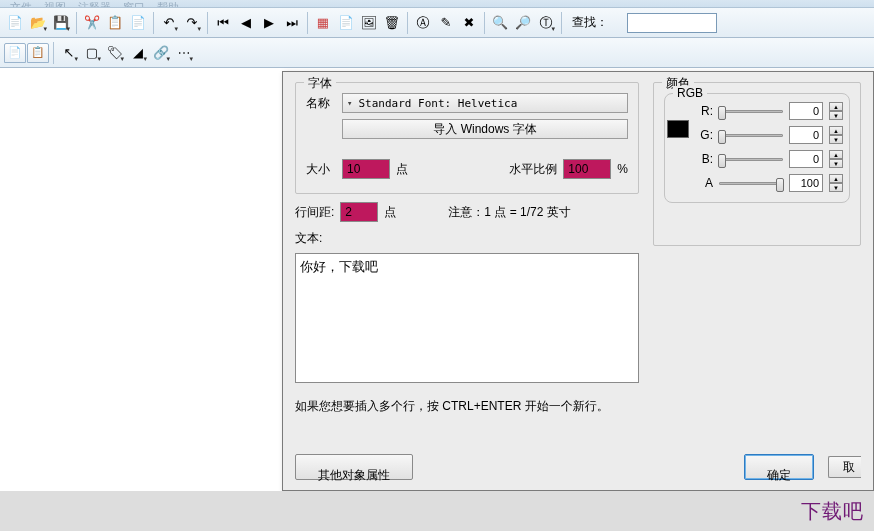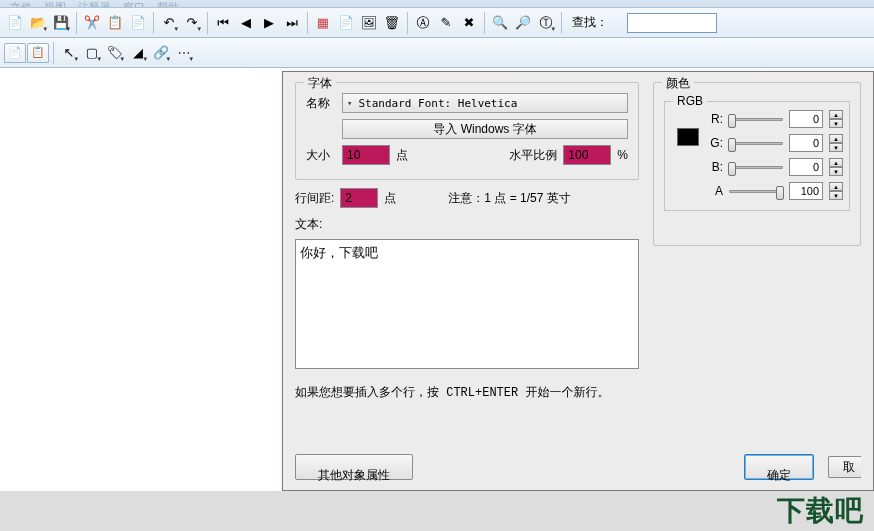--- a/index.html
+++ b/index.html
@@ -21,39 +21,39 @@
 .right-col { flex: 1; }
 .group { border: 1px solid #c3c3c3; border-radius: 2px; padding: 10px 10px 8px 10px; position: relative; margin-bottom: 8px; }
 .group-title { position: absolute; top: -8px; left: 8px; background: #ececec; padding: 0 4px; font-size: 12px; }
 .row { display: flex; align-items: center; margin-bottom: 6px; gap: 6px; }
 .lbl { font-size: 12px; min-width: 30px; }
 .font-combo { flex: 1; height: 20px; background: linear-gradient(#f7f7f7,#e3e3e3); border: 1px solid #9c9c9c; display: flex; align-items: center; padding: 0 4px; font-family: monospace; font-size: 11px; cursor: pointer; }
 .font-combo::before { content: "▾"; font-size: 9px; margin-right: 6px; color: #444; }
 .import-btn { width: 100%; height: 20px; background: linear-gradient(#f7f7f7,#e3e3e3); border: 1px solid #9c9c9c; font-size: 12px; cursor: pointer; }
 .num-input { width: 48px; height: 20px; border: 1px solid #8a8a8a; background: #be185d; padding: 0 4px; font-size: 12px; text-align: left; }
 .textarea { width: 100%; height: 130px; border: 1px solid #8a8a8a; background: #fff; padding: 4px; font-size: 13px; resize: none; font-family: SimSun, sans-serif; }
-.hint { font-size: 12px; color: #000; margin-top: 12px; font-family: Liberation Mono, monospace; }
+.hint { font-size: 12px; color: #000; margin-top: 12px; }
 .dialog-footer { position: absolute; bottom: 10px; left: 12px; right: 12px; display: flex; align-items: center; }
 .btn { height: 22px; padding: 12px 22px; background: linear-gradient(#f7f7f7,#e1e1e1); border: 1px solid #8a8a8a; border-radius: 2px; font-size: 12px; cursor: pointer; }
 .btn.primary { border: 1px solid #2e7bc2; box-shadow: 0 0 0 1px #6fb3e8 inset; }
 .spacer { flex: 1; }
 .color-preview { width: 22px; height: 18px; background: #000; border: 1px solid #666; display: inline-block; }
 .slider-row { display: flex; align-items: center; gap: 6px; margin-bottom: 6px; }
 .slider-lbl { width: 14px; text-align: right; font-size: 12px; }
 .slider-track { flex: 1; height: 3px; background: #bdbdbd; border: 1px solid #939393; position: relative; border-radius: 1px; }
 .slider-thumb { position: absolute; top: -5px; width: 8px; height: 14px; background: linear-gradient(#f3f3f3,#d4d4d4); border: 1px solid #707070; border-radius: 2px; }
 .slider-val { width: 34px; height: 18px; border: 1px solid #8a8a8a; background: #fff; text-align: right; padding: 0 3px; font-size: 11px; }
 .spinner { width: 14px; height: 18px; display: flex; flex-direction: column; }
 .spinner div { flex: 1; background: linear-gradient(#f3f3f3,#dcdcdc); border: 1px solid #8a8a8a; font-size: 6px; display: flex; align-items: center; justify-content: center; cursor: pointer; }
-.rgb-box { border: 1px solid #c3c3c3; padding: 8px 6px 4px 12px; position: relative; border-radius: 0; margin-top: 8px; }
+.rgb-box { border: 1px solid #c3c3c3; padding: 8px 6px 4px 2px; position: relative; border-radius: 8px; }
 .rgb-box-title { position: absolute; top: -8px; left: 8px; background: #ececec; padding: 0 4px; font-size: 12px; }
 .rgb-main { display: flex; gap: 10px; align-items: flex-start; }
 .rgb-sliders { flex: 1; }
 .bottom-strip { position: absolute; bottom: 0; left: 0; right: 0; height: 40px; background: #ddd; display: flex; align-items: center; justify-content: flex-end; padding-right: 10px; }
-.watermark { font-size: 28px; font-weight: bold; color: #14532d; font-family: Arial; letter-spacing: 1px; }
+.watermark { font-size: 20px; font-weight: normal; color: #701a75; font-family: Arial; letter-spacing: 1px; }
 .toolbar2 { background: linear-gradient(#f5f9fc, #e3edf5); height: 30px; display: flex; align-items: center; padding: 2px 4px; border-bottom: 1px solid #a7bbce; gap: 1px; }
 </style>
 </head>
 <body>
 
 <div class="menubar">
   <span>文件</span>
   <span>视图</span>
   <span>注释器</span>
   <span>窗口</span>
@@ -113,37 +113,37 @@
     <div class="left-col">
       <div class="group">
         <div class="group-title">字体</div>
         <div class="row">
           <span class="lbl">名称</span>
           <div class="font-combo">Standard Font: Helvetica</div>
         </div>
         <div class="row" style="padding-left:36px">
           <button class="import-btn">导入 Windows 字体</button>
         </div>
-        <div class="row" style="margin-top:6px">
+        <div class="row" style="margin-top:20px">
           <span class="lbl">大小</span>
           <input class="num-input" value="10" style="">
           <span>点</span>
           <span style="flex:1"></span>
           <span>水平比例</span>
           <input class="num-input" value="100" style="">
           <span>%</span>
         </div>
       </div>
 
       <div class="row">
         <span>行间距:</span>
         <input class="num-input" style="width: 38px;" value="2">
         <span>点</span>
         <span style="width:40px"></span>
-        <span>注意：1 点 = 1/57 英寸</span>
+        <span>注意：1 点 = 1/72 英寸</span>
       </div>
 
       <div class="row" style="margin-top:8px">
         <span>文本:</span>
       </div>
       <textarea class="textarea" style="">你好，下载吧</textarea>
 
       <div class="hint">如果您想要插入多个行，按 CTRL+ENTER 开始一个新行。</div>
     </div>
 

